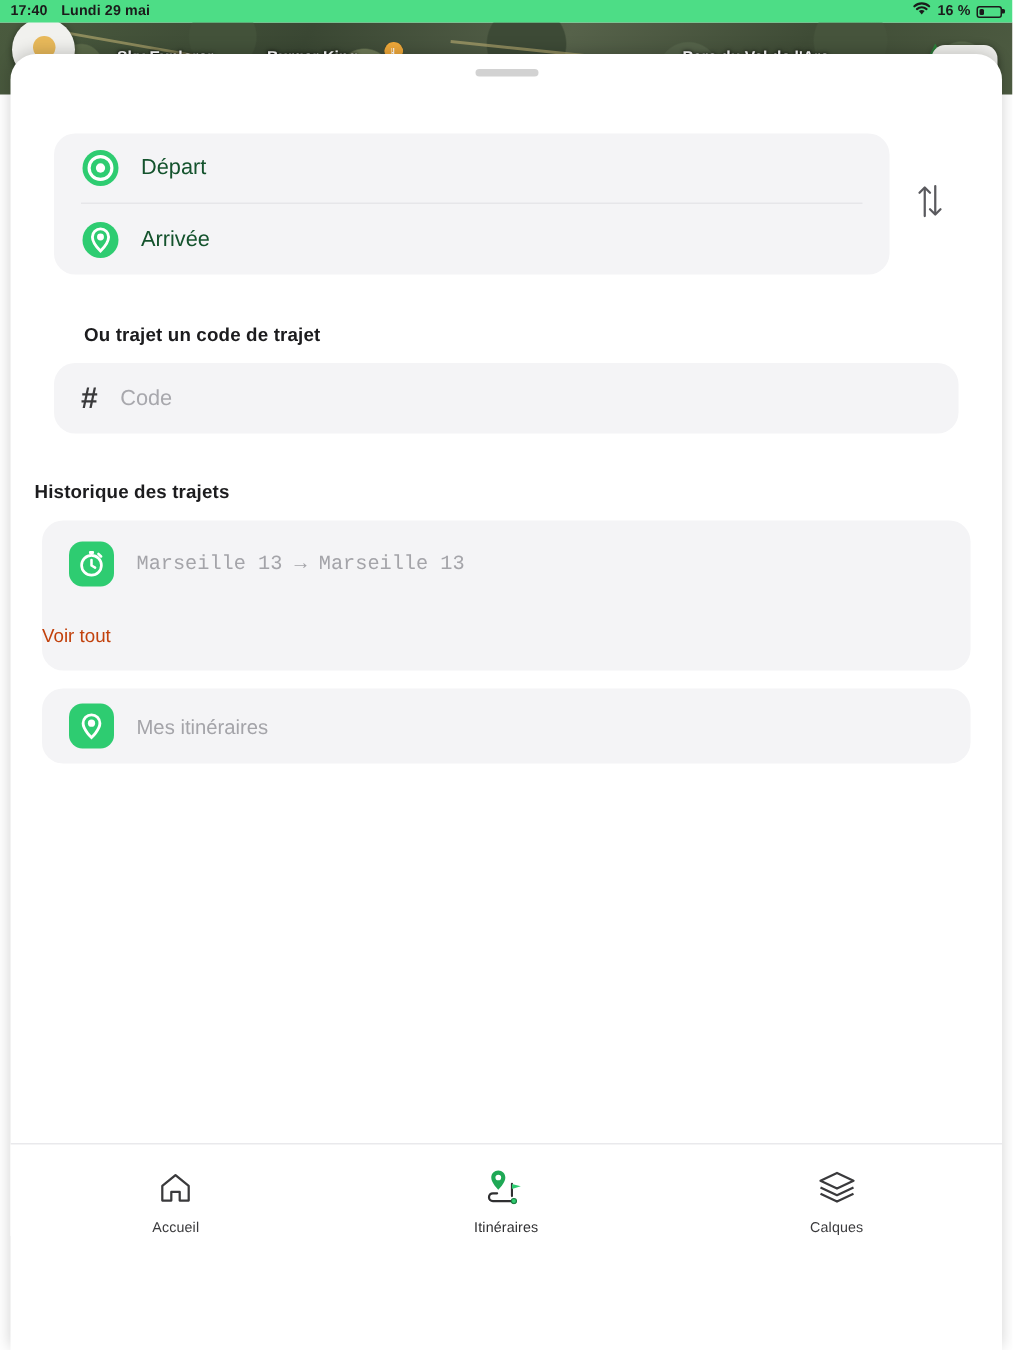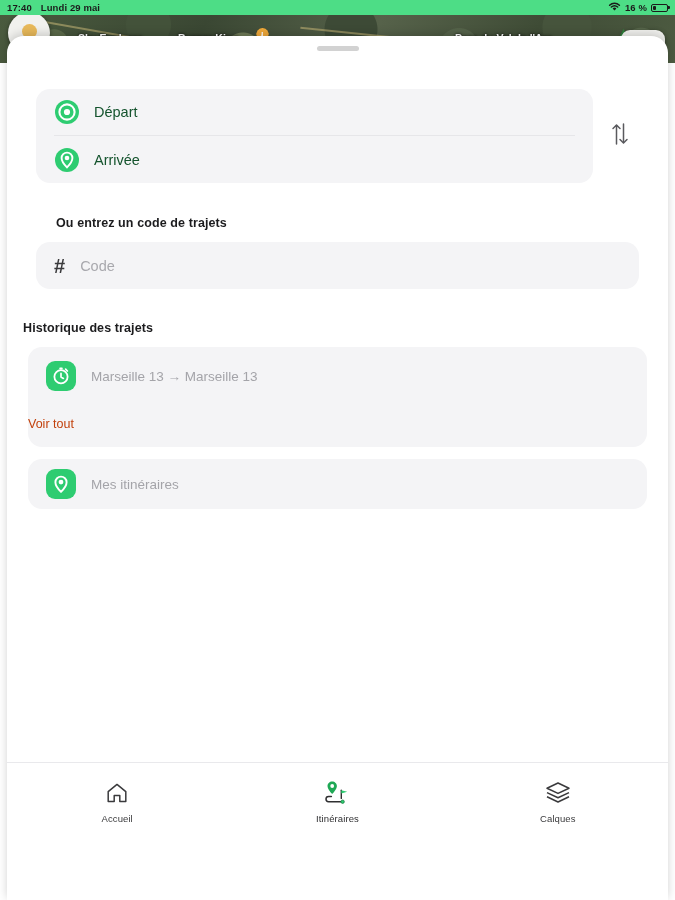--- a/index.html
+++ b/index.html
@@ -205,20 +205,21 @@
   .hist-card {
     margin: 12px 21px 0 21px;
     background: #f4f4f6;
     border-radius: 14px;
     padding: 14px 0 16px 0;
   }
   .hist-row {
     display: flex; align-items: center;
     gap: 15px;
     padding: 0 18px;
+    font-family: Liberation Mono, monospace;
   }
   .hist-text { color: #a4a4a9; font-size: 13.5px; }
   .see-all {
     color: #c2410c;
     font-size: 12.5px;
     margin-top: 26px;
   }
 
   
   .quick-row {
@@ -354,21 +355,21 @@
                 <line x1="5.5" y1="22" x2="5.5" y2="3.5"></line>
                 <polyline points="2,6.5 5.5,3 9,6.5"></polyline>
                 <line x1="12.5" y1="2" x2="12.5" y2="20.5"></line>
                 <polyline points="9,17.5 12.5,21 16,17.5"></polyline>
               </g>
             </svg>
           </span>
         </div>
       </div>
 
-      <div class="section-title title-indent-b" style="margin-top:33px;">Ou entrez un code de trajets</div>
+      <div class="section-title title-indent-b" style="margin-top:33px;">Ou trajet un code de trajet</div>
 
       <div class="code-card">
         <span class="hash-ico">#</span>
         <span class="code-placeholder">Code</span>
       </div>
 
       <div class="section-title title-indent-c" style="margin-top:32px;">Historique des trajets</div>
 
       <div class="hist-card">
         <div class="hist-row">

